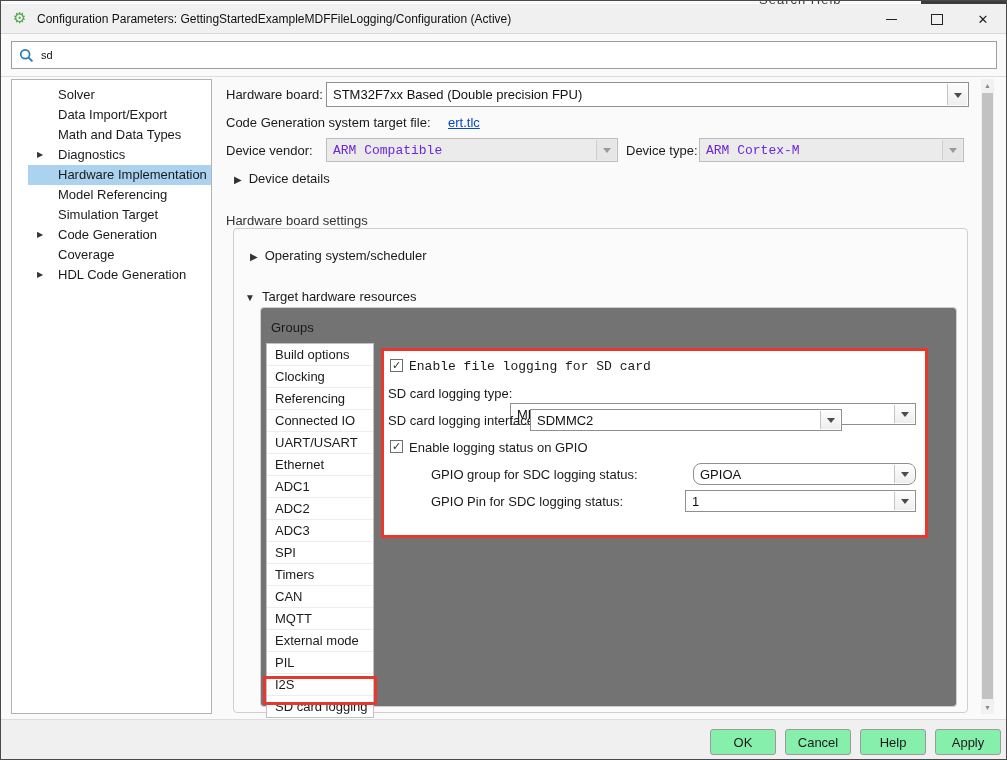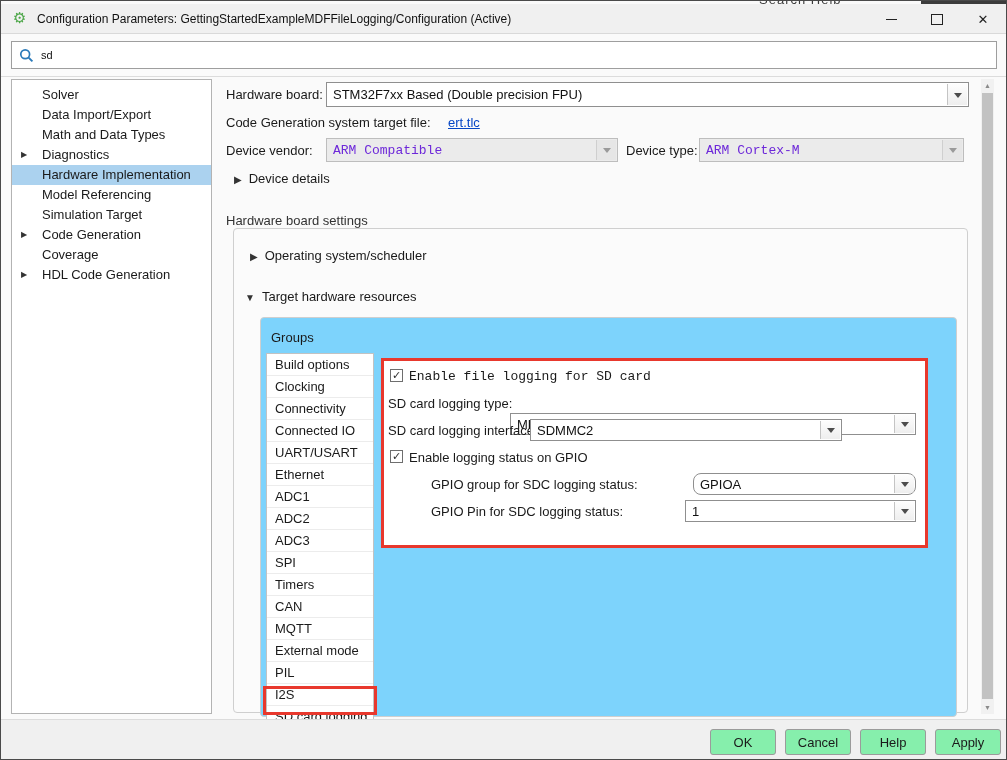--- a/index.html
+++ b/index.html
@@ -21,21 +21,21 @@
   .glyph-max{width:10px;height:9px;border:1px solid #222;}
   .glyph-close{font-size:13px;color:#222;line-height:13px;}
 
   
   .searchbox{position:absolute;left:10px;top:40px;width:986px;height:28px;background:#fff;border:1px solid #9e9e9e;box-sizing:border-box;display:flex;align-items:center;}
   .search-icon{margin-left:7px;margin-right:7px;display:flex;}
   .search-text{font-size:11px;color:#111;}
   .toprule{position:absolute;left:0;top:75px;width:100%;border-top:1px solid #dcdcdc;}
 
   
-  .sidebar{position:absolute;left:10px;top:78px;width:201px;height:635px;background:#fff;border:1px solid #b3b3b3;box-sizing:border-box;padding-top:5px;}
+  .sidebar{position:absolute;left:10px;top:78px;width:201px;height:635px;background:#fff;border:1px solid #b3b3b3;box-sizing:border-box;padding-top:5px;padding-left:16px;}
   .side-item{position:relative;height:20px;line-height:20px;font-size:13px;color:#1a1a1a;padding-left:30px;white-space:nowrap;cursor:default;}
   .side-item.selected{background:#abd2ef;}
   .side-arrow{position:absolute;left:9px;top:0;font-size:8px;color:#333;}
 
   
   .lbl{position:absolute;font-size:13px;color:#1a1a1a;white-space:nowrap;}
   a.tlc{color:#0646c6;text-decoration:underline;font-size:13px;}
 
   
   .combo{position:absolute;background:#fff;border:1px solid #8f8f8f;box-sizing:border-box;font-size:13px;color:#111;display:flex;align-items:center;padding-left:6px;overflow:hidden;}
@@ -147,28 +147,28 @@
   <span class="lbl" style="left:233px;top:170px;"><span class="exp">▶</span><span>Device details</span></span>
 
   <span class="lbl" style="left:225px;top:212px;color:#333;">Hardware board settings</span>
 
   <div class="panel" style="left:232px;top:227px;width:735px;height:485px;">
 
     <span class="lbl" style="left:16px;top:19px;"><span class="exp">▶</span><span>Operating system/scheduler</span></span>
 
     <span class="lbl" style="left:11px;top:60px;"><span class="exp">▼</span><span>Target hardware resources</span></span>
 
-    <div class="panel" style="left:26px;top:88px;width:697px;height:400px;background:#7dd3fc;">
+    <div class="panel" style="left:26px;top:78px;width:697px;height:400px;background:#737373;">
 
       <span class="lbl" style="left:10px;top:12px;">Groups</span>
 
       <div class="groups-list">
         <div class="grow">Build options</div>
         <div class="grow">Clocking</div>
-        <div class="grow">Connectivity</div>
+        <div class="grow">Referencing</div>
         <div class="grow">Connected IO</div>
         <div class="grow">UART/USART</div>
         <div class="grow">Ethernet</div>
         <div class="grow">ADC1</div>
         <div class="grow">ADC2</div>
         <div class="grow">ADC3</div>
         <div class="grow">SPI</div>
         <div class="grow">Timers</div>
         <div class="grow">CAN</div>
         <div class="grow">MQTT</div>

